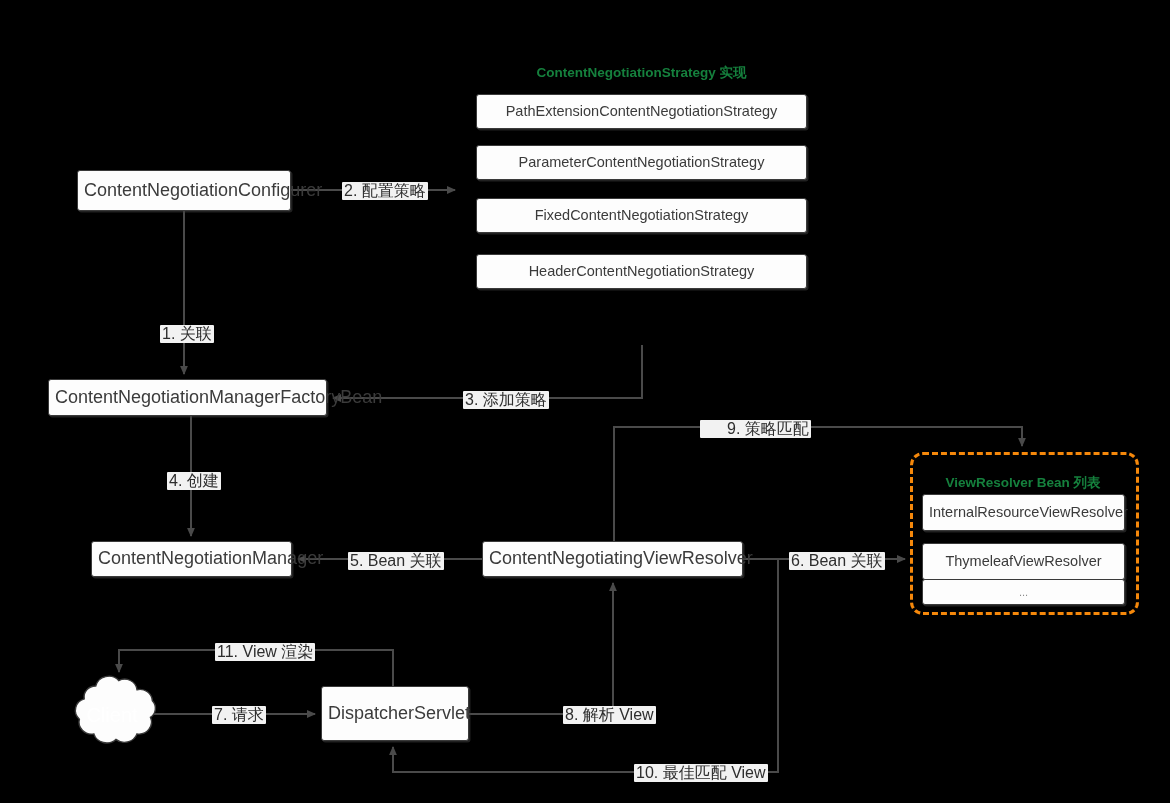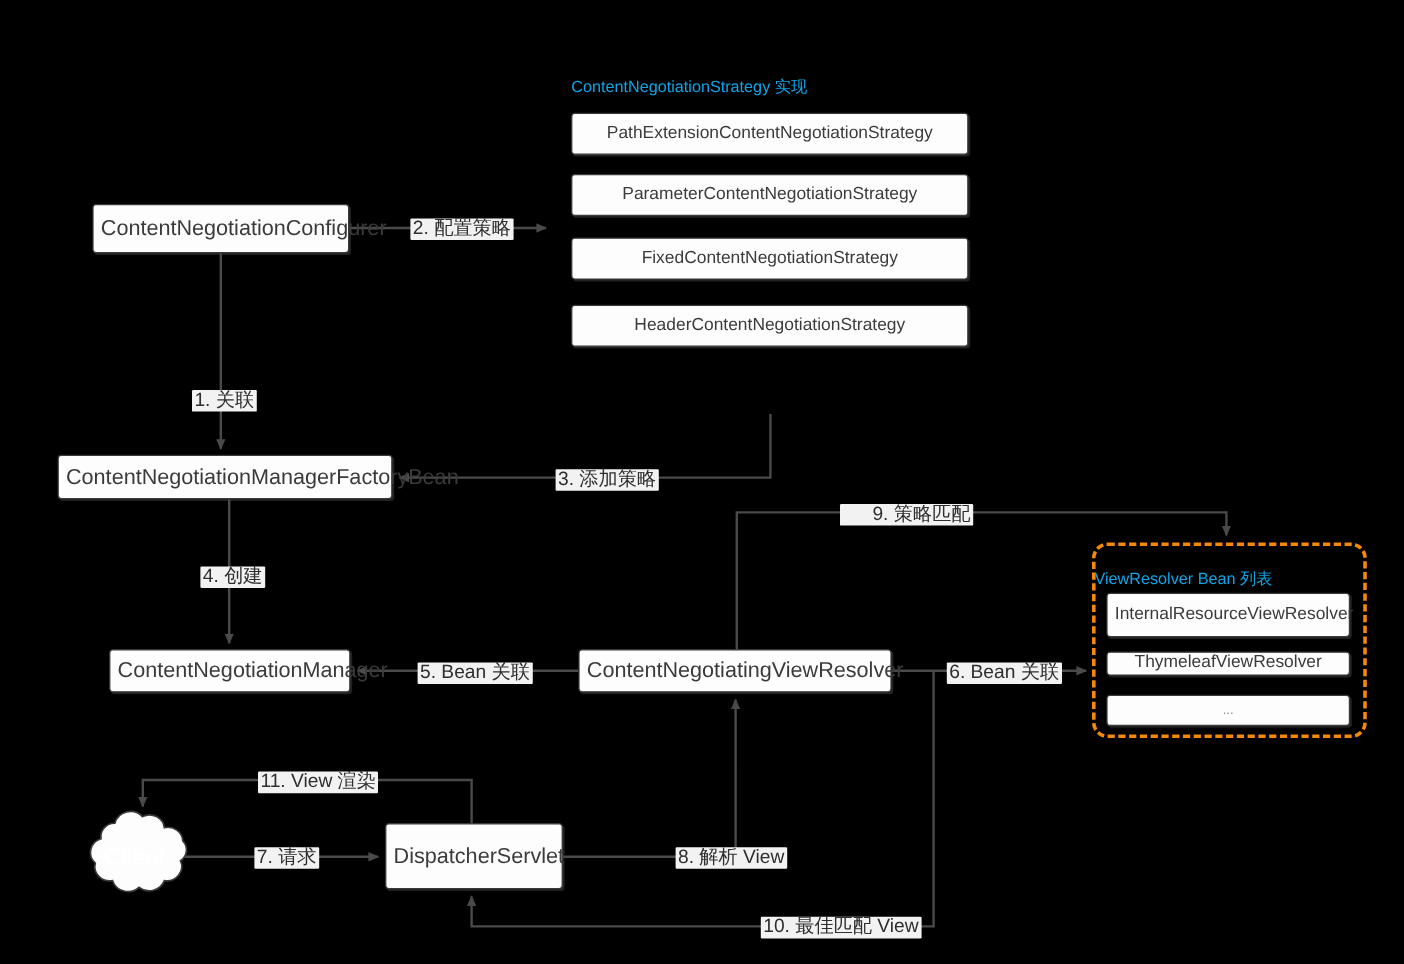--- a/index.html
+++ b/index.html
@@ -25,23 +25,25 @@
     line-height:1.18;
     padding:0 6px;
   }
   .node span{display:block;width:100%;}
 
   .strategy{font-size:14.5px;}
   .bigbox{font-size:18px;}
 
   .group-title{
     position:absolute;
-    color:#0ea5e9;
+    color:#15803d;
     font-size:13.5px;
+    text-align:center;
     white-space:nowrap;
+    font-weight:bold;
   }
 
   .dashed-group{
     position:absolute;
     box-sizing:border-box;
     border:3px dashed #f5880b;
     border-radius:13px;
     background:transparent;
   }
 
@@ -148,21 +150,21 @@
     <div class="ctext">Client</div>
   </div>
 
   <div class="dashed-group" style="left:910px;top:452px;width:229px;height:163px;"></div>
 
   <div class="group-title" style="left:912px;top:474px;width:222px;">ViewResolver Bean 列表</div>
 
   <div class="node strategy" style="left:922px;top:494px;width:203px;height:37px;">
     <span>InternalResourceViewResolver</span>
   </div>
-  <div class="node strategy" style="left:922px;top:543px;width:203px;height:20px;">
+  <div class="node strategy" style="left:922px;top:543px;width:203px;height:37px;">
     <span>ThymeleafViewResolver</span>
   </div>
   <div class="node strategy" style="left:922px;top:579px;width:203px;height:26px;font-size:11px;color:#8c8c8c;">
     <span>...</span>
   </div>
 
   <div class="elabel" style="left:160px;top:288px;margin-top:37px;">1. 关联</div>
 
   <div class="elabel" style="left:342px;top:182px;">2. 配置策略</div>
 

